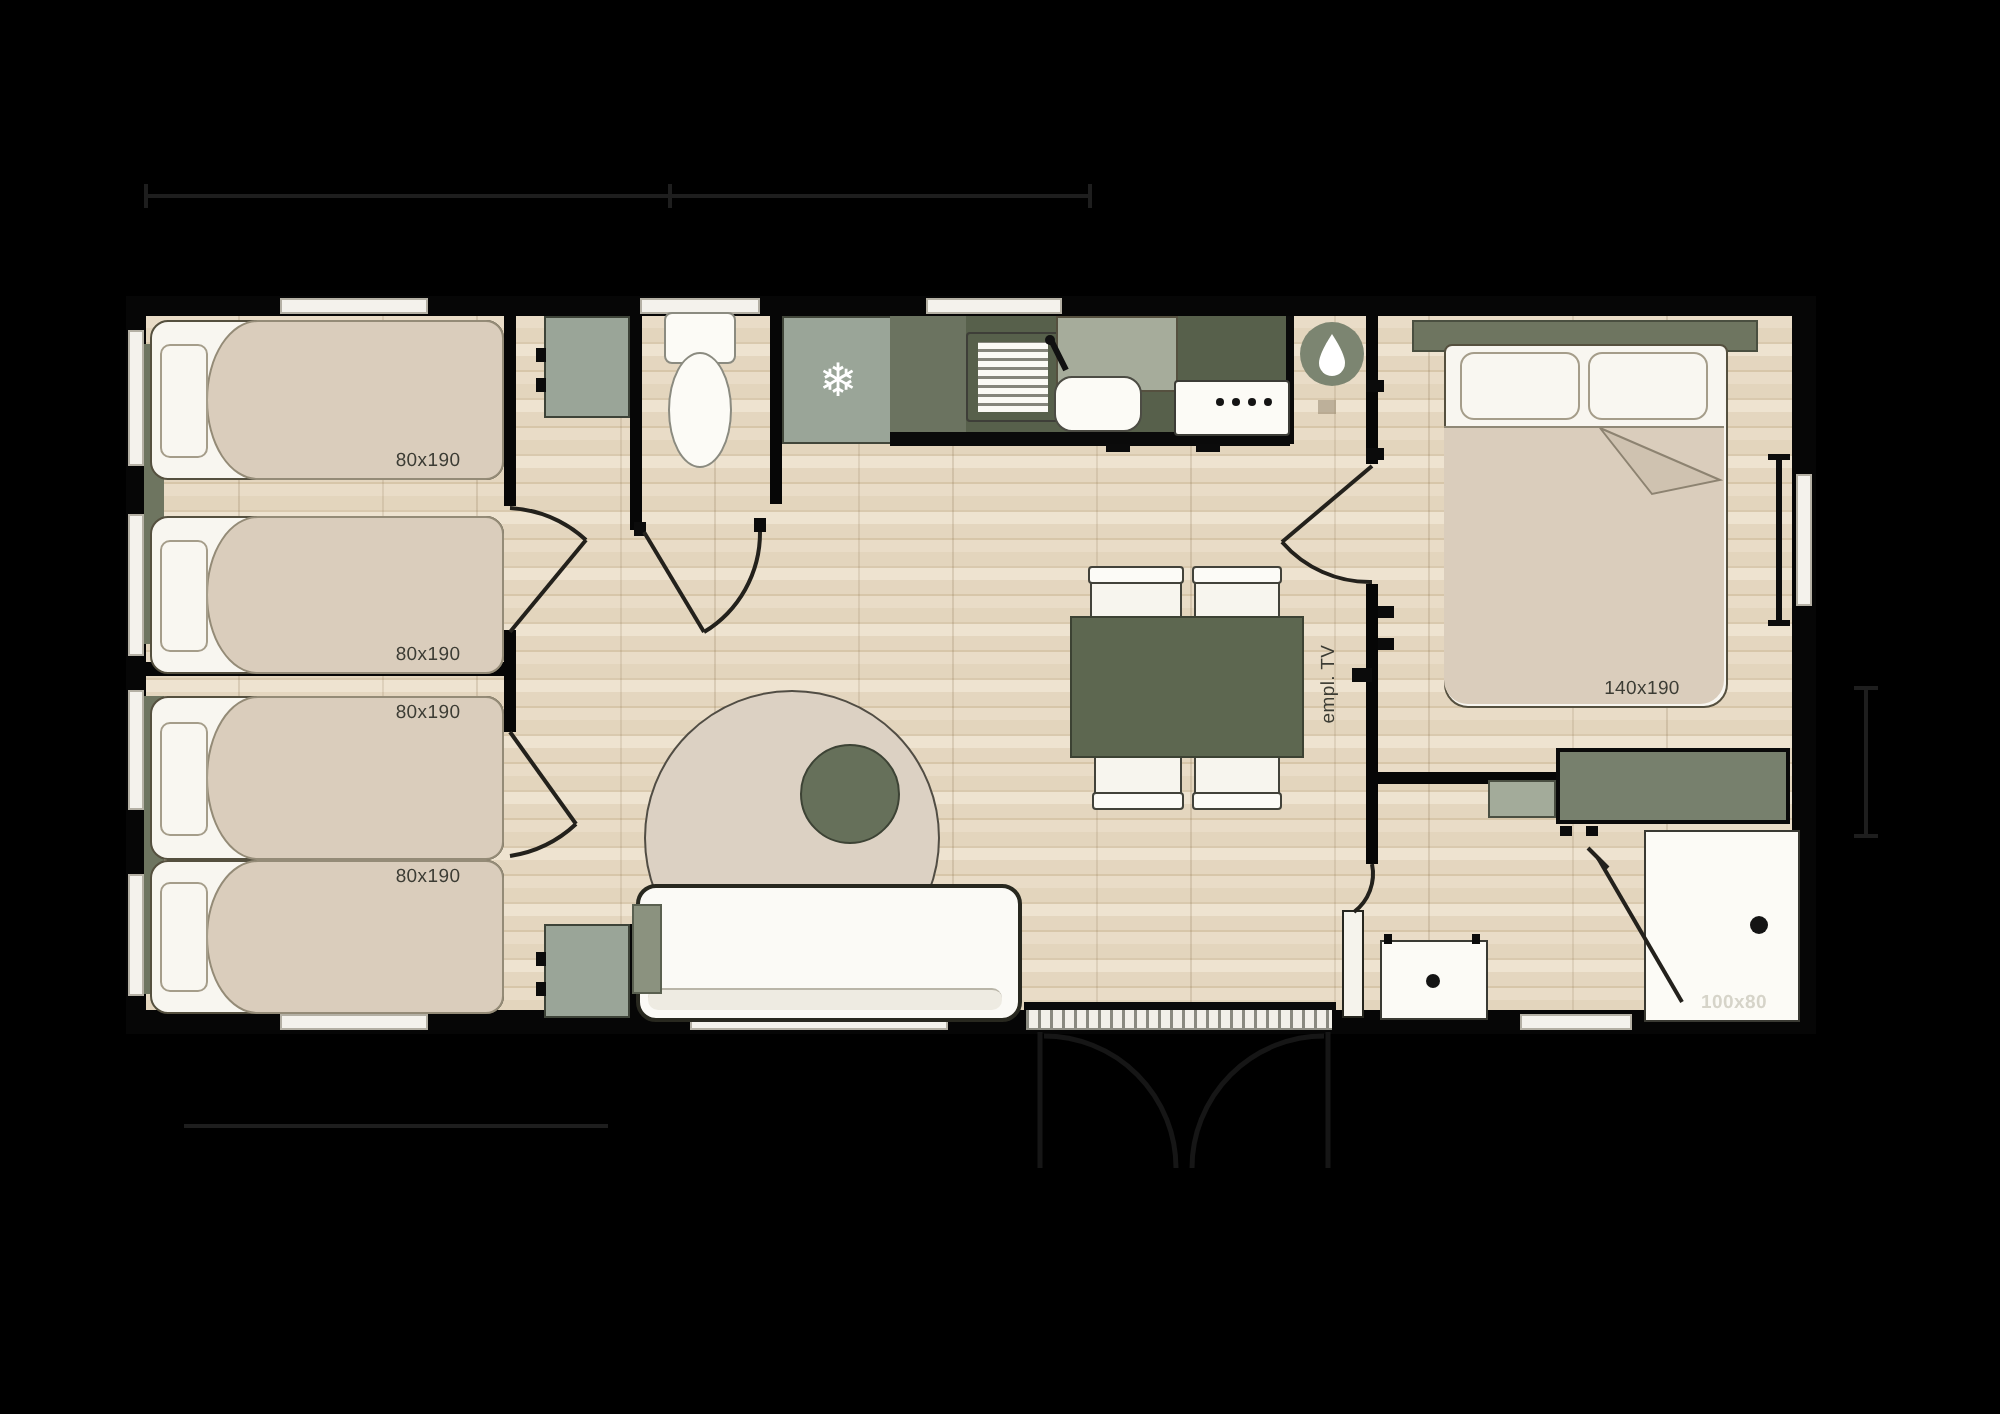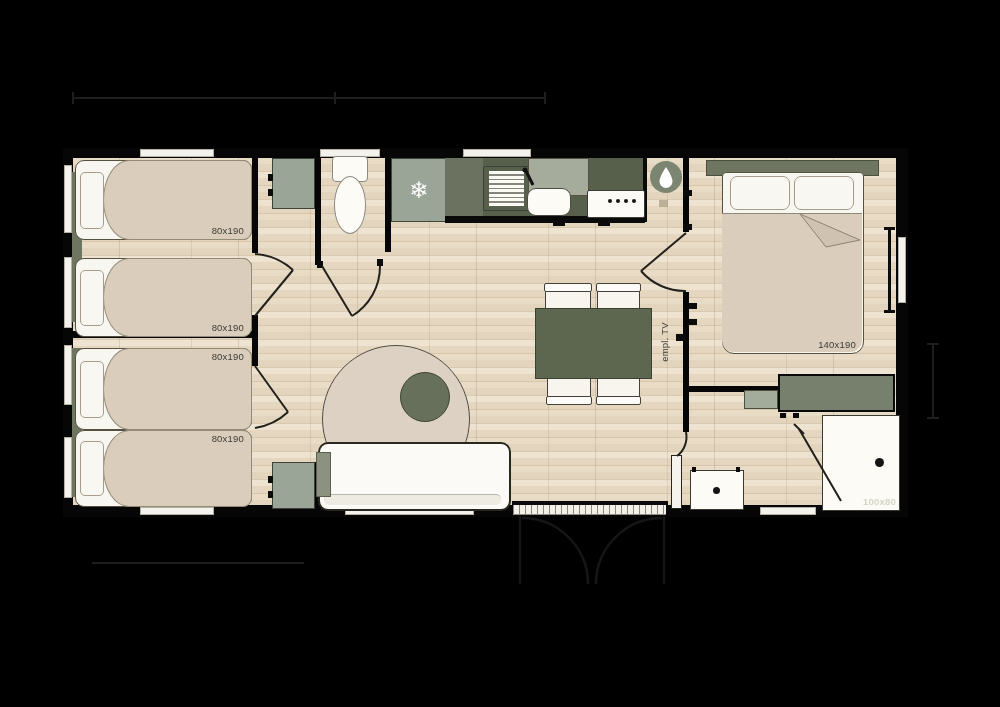--- a/index.html
+++ b/index.html
@@ -12,21 +12,21 @@
   .nub{background:#0b0b0b;}
   .dim{background:#1e1e1e;}
   .floor{
     background:
       repeating-linear-gradient(90deg, rgba(0,0,0,0) 0 46px, rgba(120,95,60,.18) 46px 47px,
         rgba(0,0,0,0) 47px 118px, rgba(120,95,60,.14) 118px 119px),
       repeating-linear-gradient(180deg, #e9dcc7 0 6px, #e3d5bd 6px 13px, #d9c9ae 13px 14px,
         #eee3d0 14px 20px, #e4d6bf 20px 27px, #d7c6a9 27px 28px);
   }
   .lbl{font-size:9.5px;line-height:1.1;color:var(--label-dark,#3c3c34);letter-spacing:.2px;}
-  .lbl-r{text-align:right;}
+  .lbl-r{text-align:center;}
   .lbl-light{color:var(--label-light,#d6d4c9);font-weight:bold;}
   .rod{background:#0c0c0c;}
   .rod.h::before,.rod.h::after{content:"";position:absolute;top:-4px;width:3px;height:11px;background:#0c0c0c;}
   .rod.h::before{left:-1px}.rod.h::after{right:-1px}
   .rod.v::before,.rod.v::after{content:"";position:absolute;left:-4px;width:11px;height:3px;background:#0c0c0c;}
   .rod.v::before{top:-1px}.rod.v::after{bottom:-1px}
   .bed{background:var(--white,#f8f6f0);border:1.5px solid #55503f;border-radius:9px;}
   .duvet{position:absolute;left:27px;top:-1px;bottom:-1px;right:-1px;background:var(--bed,#dacdbc);
          border:1px solid #948b77;border-radius:26px 9px 9px 26px / 50% 9px 9px 50%;}
   .pillow{position:absolute;background:#f9f7f1;border:1.3px solid #a59d8a;border-radius:5px;}

